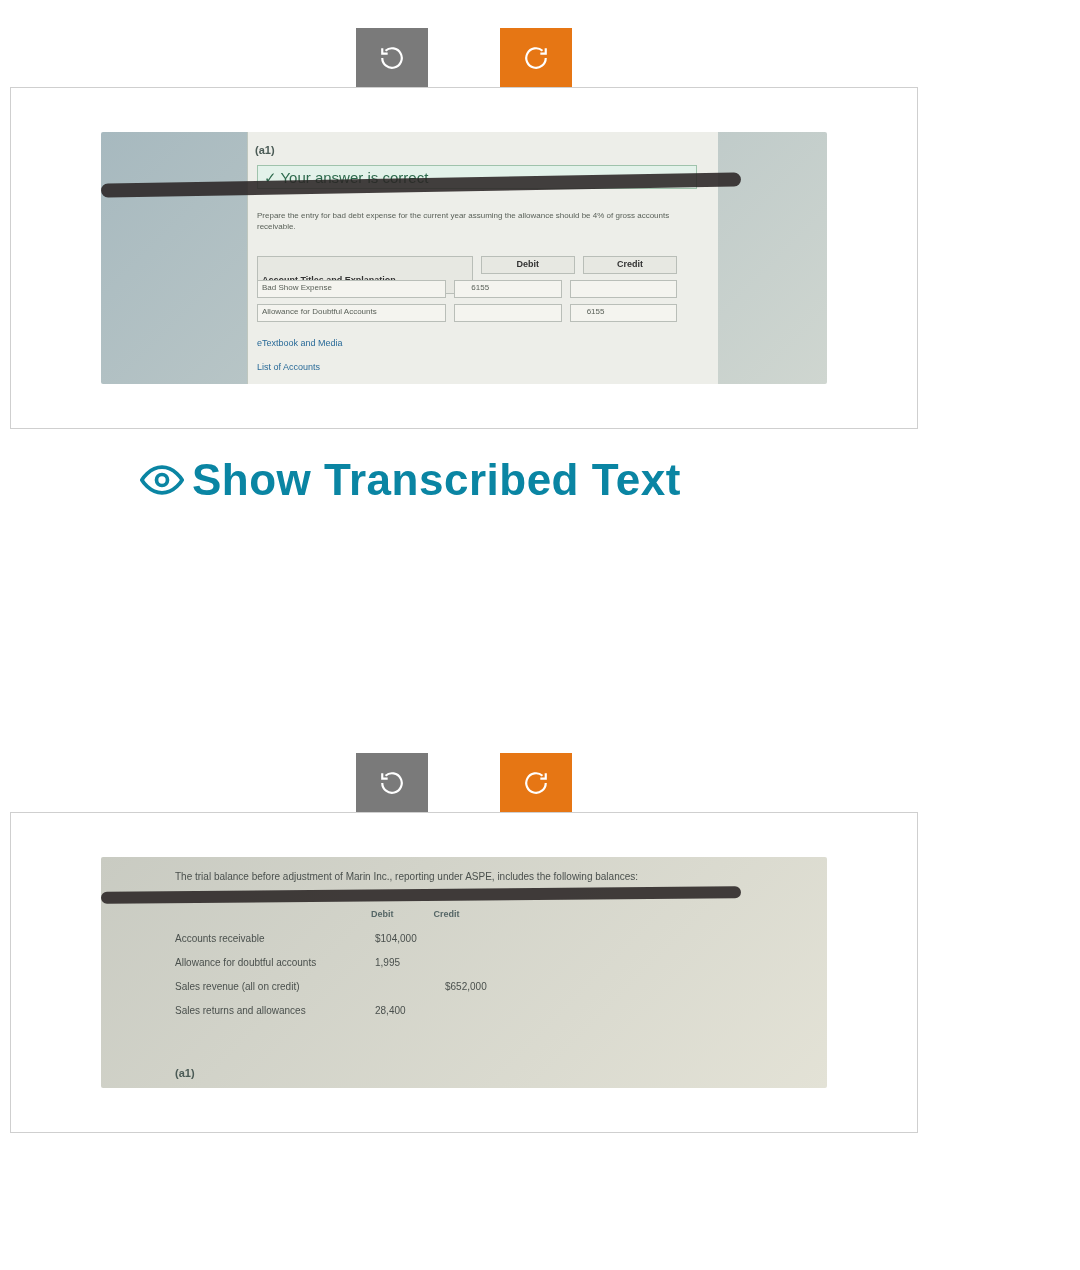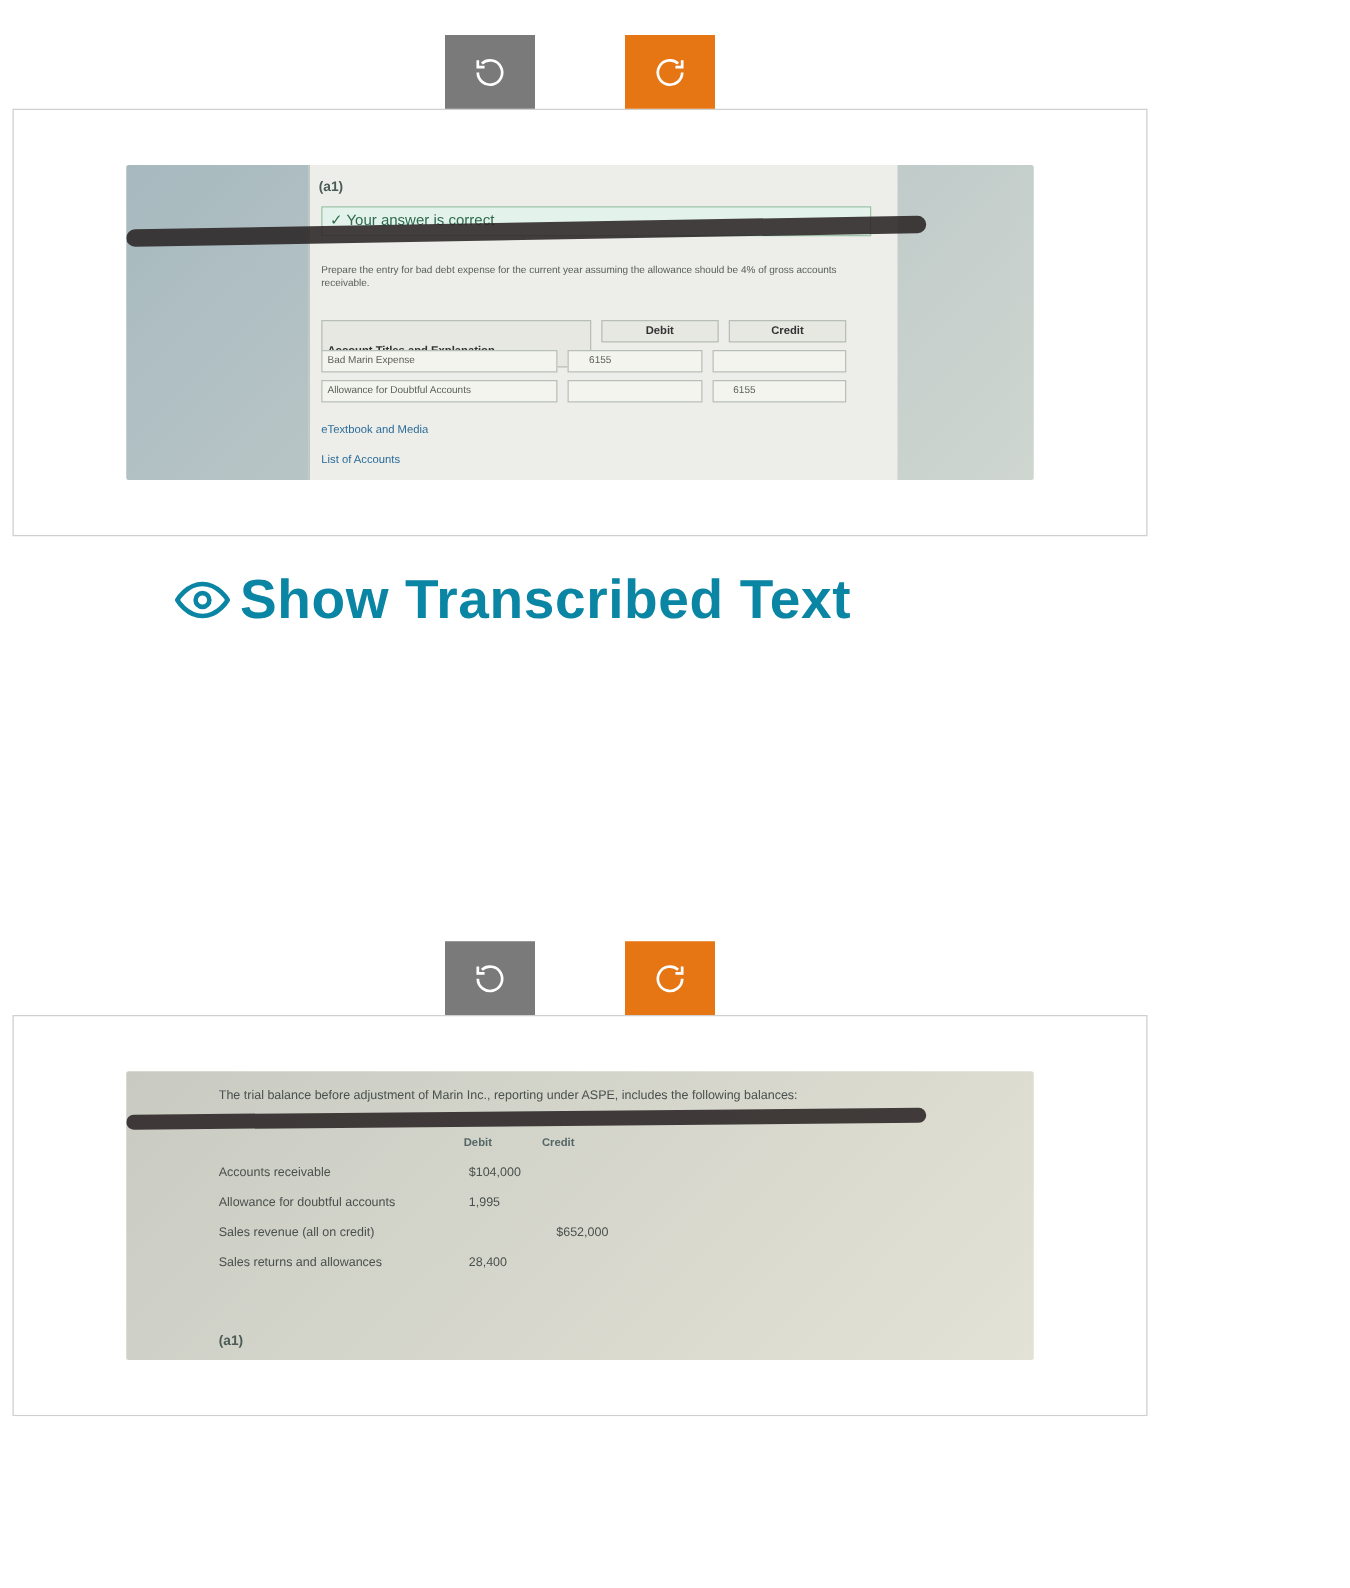--- a/index.html
+++ b/index.html
@@ -7,21 +7,21 @@
 .toolbar{display:flex;justify-content:center;gap:72px;margin-top:28px;margin-bottom:0}
 .tb-btn{width:72px;height:59px;display:flex;align-items:center;justify-content:center}
 .tb-grey{background:#7a7a7a}
 .tb-orange{background:#e67614}
 .tb-btn svg{width:26px;height:26px}
 .frame{margin:0 auto;width:818px;border:1px solid #cfcfcf;padding:44px 44px 44px 44px;background:#fff;box-sizing:content-box}
 .photo{width:726px;height:252px;margin:0 auto;background:linear-gradient(135deg,#a7b9bf 0%,#cfd6d0 100%);position:relative;overflow:hidden;border-radius:2px}
 .photo2{height:231px;background:linear-gradient(135deg,#c9cbc2 0%,#e3e2d6 100%)}
 .photo .panel{position:absolute;left:146px;top:0;width:470px;height:252px;background:#edeee9;border-left:1px solid #bfc7bf}
 .photo .label-a1{position:absolute;left:154px;top:12px;font-size:11px;font-weight:bold;color:#4b5b56}
-.photo .ok-bar{position:absolute;left:156px;top:33px;width:440px;height:24px;background:#e3f2ea;border:1px solid #9fc3ac;color:#2e6b4e;font-size:12px;padding:3px 6px;box-sizing:border-box}
+.photo .ok-bar{position:absolute;left:156px;top:33px;width:440px;height:24px;background:#e3f2ea;border:1px solid #9fc3ac;color:#2e6b4e;font-size:15px;padding:3px 6px;box-sizing:border-box}
 .photo .swoosh{position:absolute;left:0;top:46px;width:640px;height:14px;background:#2a2424;border-radius:10px;opacity:.88;transform:rotate(-1deg)}
 .photo .instr{position:absolute;left:156px;top:78px;width:440px;font-size:8px;line-height:11px;color:#5a6159}
 .photo .instr .red{color:#ae3a30}
 .photo .th{position:absolute;left:156px;top:124px;width:420px;height:18px;display:flex;font-size:9px;font-weight:bold;color:#333}
 .photo .th .c1{width:220px;padding:18px 4px;border:1px solid #b9beb8;background:#e7e8e2}
 .photo .th .c2,.photo .th .c3{width:90px;text-align:center;padding:2px 4px;border:1px solid #b9beb8;background:#e7e8e2;margin-left:8px}
 .photo .row{position:absolute;left:156px;width:420px;height:18px;display:flex;font-size:8px;color:#5a6159}
 .photo .row .c1{width:220px;padding:2px 4px;border:1px solid #b9beb8;background:#f4f4ef}
 .photo .row .c2,.photo .row .c3{width:90px;text-align:left;padding:2px 16px;border:1px solid #b9beb8;background:#f4f4ef;margin-left:8px}
 .photo .row1{top:148px}.photo .row2{top:172px}
@@ -67,21 +67,21 @@
       <div class="swoosh"></div>
       <div class="instr">
         <span>Prepare the entry for bad debt expense for the current year assuming the allowance should be 4% of gross accounts receivable.</span><br>
       </div>
       <div class="th">
         <div class="c1">Account Titles and Explanation</div>
         <div class="c2">Debit</div>
         <div class="c3">Credit</div>
       </div>
       <div class="row row1">
-        <div class="c1">Bad Marin Expense</div>
+        <div class="c1">Bad Show Expense</div>
         <div class="c2">6155</div>
         <div class="c3"></div>
       </div>
       <div class="row row2">
         <div class="c1">Allowance for Doubtful Accounts</div>
         <div class="c2"></div>
         <div class="c3">6155</div>
       </div>
       <div class="etext">eTextbook and Media</div>
       <div class="la">List of Accounts</div>

